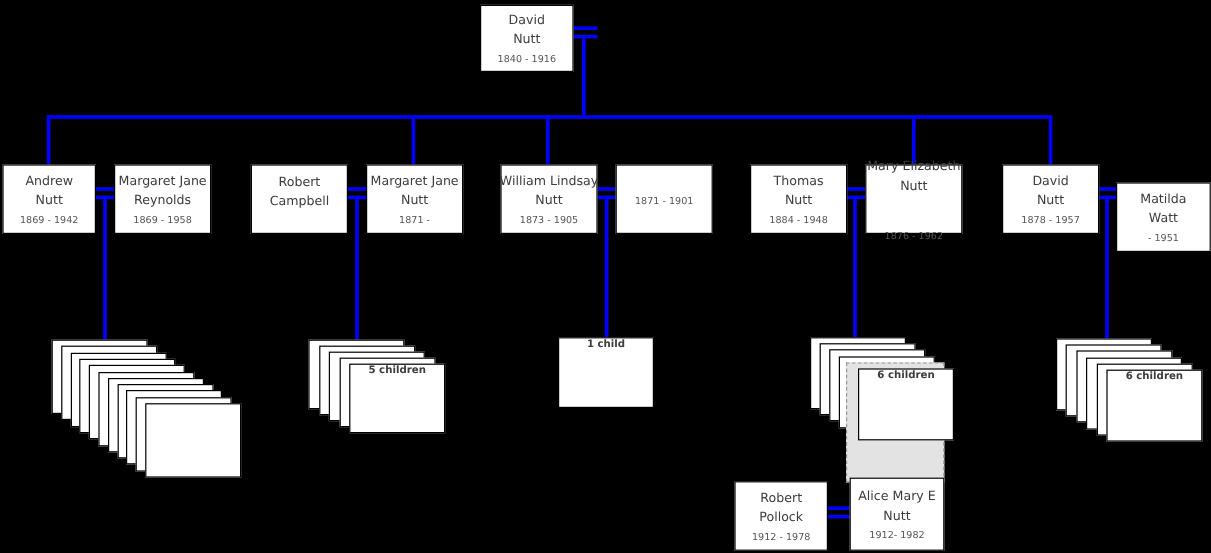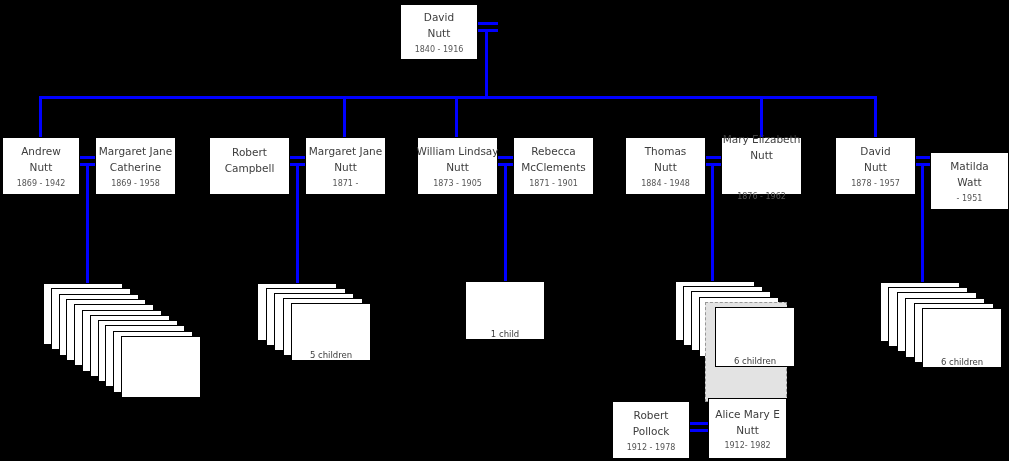--- a/index.html
+++ b/index.html
@@ -13,21 +13,21 @@
   .hl,.vl{position:absolute;background:var(--line);z-index:0;}
 
   .person{position:absolute;background:var(--card-bg);border:1px solid var(--card-border);
     z-index:2;display:flex;flex-direction:column;align-items:center;justify-content:center;
     text-align:center;}
   .pname{font-size:10.5px;line-height:1.5;color:var(--name);white-space:nowrap;}
   .pdates{font-size:8px;color:var(--dates);margin-top:3px;white-space:nowrap;min-height:8px;}
 
   .stack{position:absolute;inset:0;z-index:1;}
   .card{position:absolute;background:var(--card-bg);border:1px solid var(--card-border);
-    display:flex;align-items:flex-end;justify-content:center;}
+    display:flex;align-items:flex-start;justify-content:center;font-weight:bold;}
   .card.expanded{background:var(--exp-bg);border:1px dashed var(--exp-border);}
   .card-label{font-size:8.5px;color:var(--name);white-space:nowrap;}
 </style>
 </head>
 <body>
 
 <div class="canvas">
 
   <div class="hl" style="left:478px;top:22px;width:20px;height:3px;"></div>
   <div class="hl" style="left:478px;top:29px;width:20px;height:3px;"></div>
@@ -122,21 +122,21 @@
   <div class="person" style="left:2px;top:137px;width:78px;height:58px;">
     <div class="pname">
       <div>Andrew</div>
       <div>Nutt</div>
     </div>
     <div class="pdates">1869 - 1942</div>
   </div>
   <div class="person" style="left:95px;top:137px;width:81px;height:58px;">
     <div class="pname">
       <div>Margaret Jane</div>
-      <div>Catherine</div>
+      <div>Reynolds</div>
     </div>
     <div class="pdates">1869 - 1958</div>
   </div>
   <div class="person" style="left:209px;top:137px;width:81px;height:58px;">
     <div class="pname">
       <div>Robert</div>
       <div>Campbell</div>
     </div>
     <div class="pdates"></div>
   </div>
@@ -148,24 +148,20 @@
     <div class="pdates">1871 -</div>
   </div>
   <div class="person" style="left:417px;top:137px;width:81px;height:58px;text-align:center;">
     <div class="pname">
       <div>William Lindsay</div>
       <div>Nutt</div>
     </div>
     <div class="pdates">1873 - 1905</div>
   </div>
   <div class="person" style="left:513px;top:137px;width:81px;height:58px;">
-    <div class="pname">
-      <div>Rebecca</div>
-      <div>McClements</div>
-    </div>
     <div class="pdates">1871 - 1901</div>
   </div>
   <div class="person" style="left:625px;top:137px;width:81px;height:58px;">
     <div class="pname">
       <div>Thomas</div>
       <div>Nutt</div>
     </div>
     <div class="pdates">1884 - 1948</div>
   </div>
   <div class="person" style="left:721px;top:137px;width:81px;height:58px;gap:26px;">

